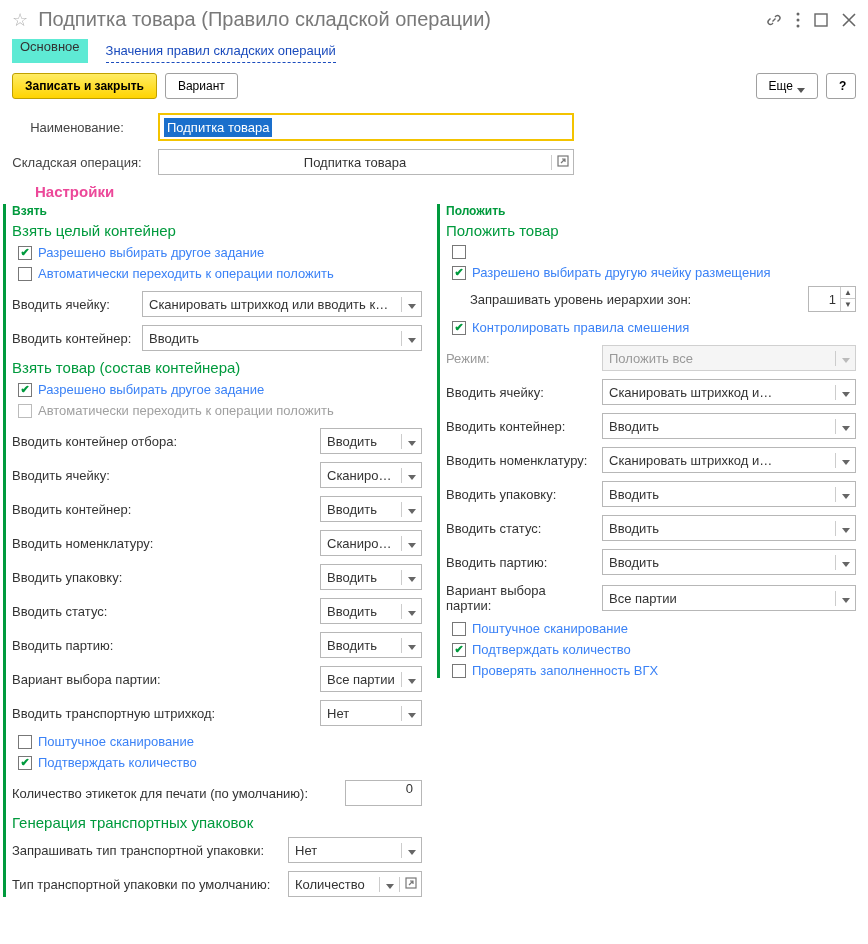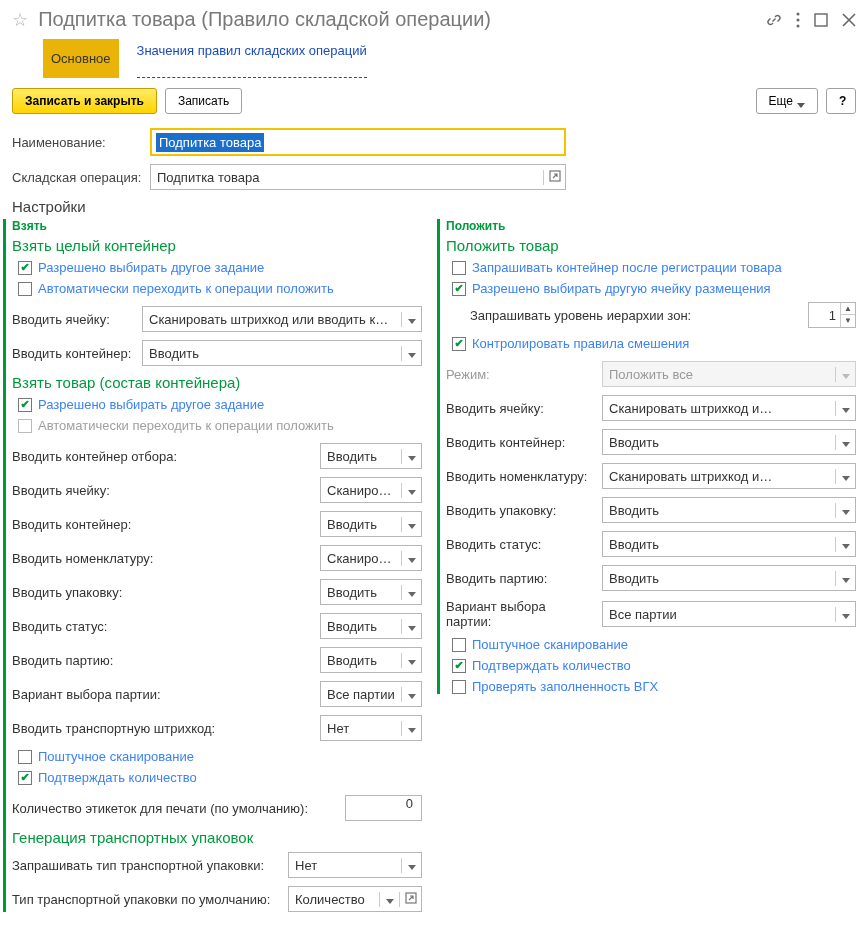--- a/index.html
+++ b/index.html
@@ -20,57 +20,57 @@
     margin-bottom: 8px;
   }
   .star-icon { color: #b0b0b0; font-size: 18px; user-select:none; }
   .title { color: #797979; font-size: 20px; flex: 1; }
   .top-icons { display: flex; gap: 14px; align-items: center; color: #666; }
   .top-icons svg { display: block; }
   .icon-btn { cursor: pointer; }
 
   
   .tabsrow { display: flex; gap: 18px; margin-bottom: 10px; }
-  .tab-active { background: #eab308; padding: 12px 8px; margin-left: 31px; }
+  .tab-active { background: #5eead4; padding: 0 8px; }
   .tab-link { color: #1a4bbd; text-decoration: none; border-bottom: 1px dashed #1a4bbd; padding: 4px 0; cursor: pointer; }
 
   
   .cmdbar { display: flex; gap: 8px; margin-bottom: 14px; align-items:center;}
   .btn {
     border: 1px solid #a0a0a0; background: #fff; padding: 5px 12px;
     border-radius: 3px; font-size: 12px; cursor: pointer;
   }
   .btn-yellow {
     background: linear-gradient(#ffec64,#ffd400);
     border: 1px solid #c0a000; font-weight: bold;
   }
   .spacer { flex: 1; }
   .btn-more { display:flex; align-items:flex-end; gap:4px;}
   .btn-help { width: 30px; text-align:center; font-weight:bold; }
 
   
-  .frow { display: flex; align-items: center; gap: 8px; margin-bottom: 8px; }
+  .frow { display: flex; align-items: center; gap: 16px; margin-bottom: 8px; text-align: center; }
   .flabel { color: #444; }
   .input-highlight {
     border: 2px solid #f3c300;
     background: #fff;
     display: flex; align-items: center; padding: 0; height: 28px;
     width: 416px;
   }
   .input-highlight .selected-text {
     background: #1a6fcc; color: #fff; padding: 2px 3px; margin: 2px 4px;
   }
   .input-open {
     display:flex; align-items:center; border:1px solid #b7b7b7; height:26px;
   }
   .input-open .txt { flex:1; padding: 0 6px; }
   .open-btn { width: 22px; text-align:center; border-left:1px solid #ccc; cursor:pointer; color:#555; }
 
   
-  .h-green { color: #404040; font-weight: normal; }
+  .h-green { color: #ec4899; font-weight: bold; margin-left: 23px; }
   .h-green-sm { color: #009a3d; font-weight: bold; font-size: 12px; }
   .h-green-lg { color: #009a3d; font-size: 15px; }
   .green-bar { border-left: 3px solid #009a3d; padding-left: 6px; margin-left: -9px;}
 
   
   .cols { display: flex; gap: 24px; }
   .col { flex: 1; min-width: 0; }
 
   
   .chk-row { display: flex; align-items: center; gap: 6px; margin-bottom: 6px; color: #3b82f6; }
@@ -141,21 +141,21 @@
     </div>
   </div>
 
   <div class="tabsrow">
     <span class="tab-active">Основное</span>
     <span class="tab-link">Значения правил складских операций</span>
   </div>
 
   <div class="cmdbar">
     <button class="btn btn-yellow">Записать и закрыть</button>
-    <button class="btn">Записать</button>
+    <button class="btn">Вариант</button>
     <span class="spacer"></span>
     <button class="btn btn-more">
       <span>Еще</span>
       <svg width="8" height="5" viewBox="0 0 8 5">
           <path d="M0 0l4 5 4-5z" fill="#555"></path>
         </svg>
     </button>
     <button class="btn btn-help">?</button>
   </div>
 
@@ -353,21 +353,20 @@
       </div>
     </div>
 
     <div class="col">
       <div class="green-bar">
         <div class="h-green-sm">Положить</div>
         <div class="h-green-lg" style="margin:4px 0 6px 0">Положить товар</div>
 
         <div class="chk-row" style="margin-left:6px">
           <span class="chk"></span>
-          <span>Запрашивать контейнер после регистрации товара</span>
         </div>
         <div class="chk-row" style="margin-left:6px">
           <span class="chk checked"></span>
           <span>Разрешено выбирать другую ячейку размещения</span>
         </div>
 
         <div class="pair" style="margin-left:24px">
           <span class="plabel" style="flex:1">Запрашивать уровень иерархии зон:</span>
           <div class="spinner">
             <span class="num">1</span>

